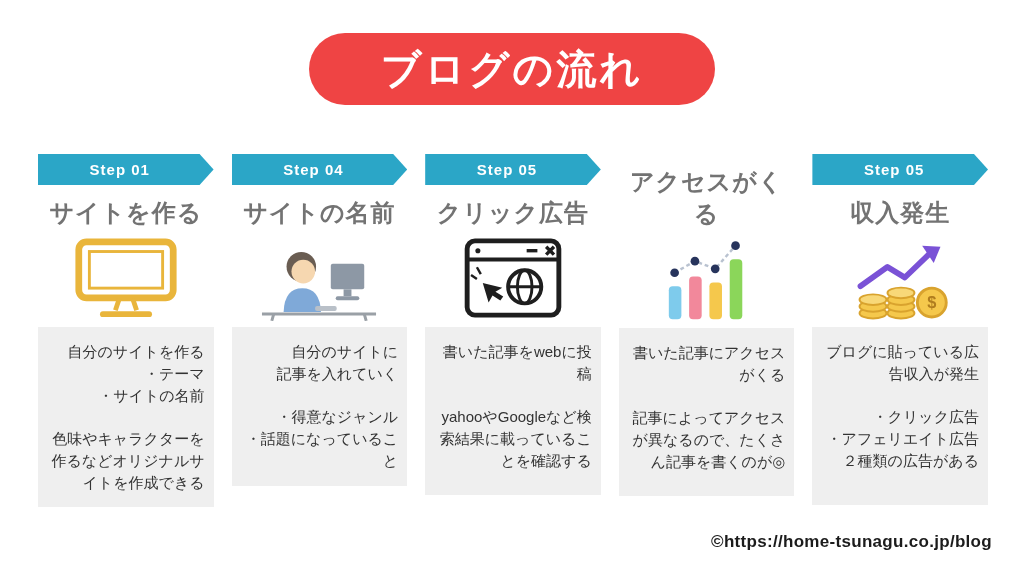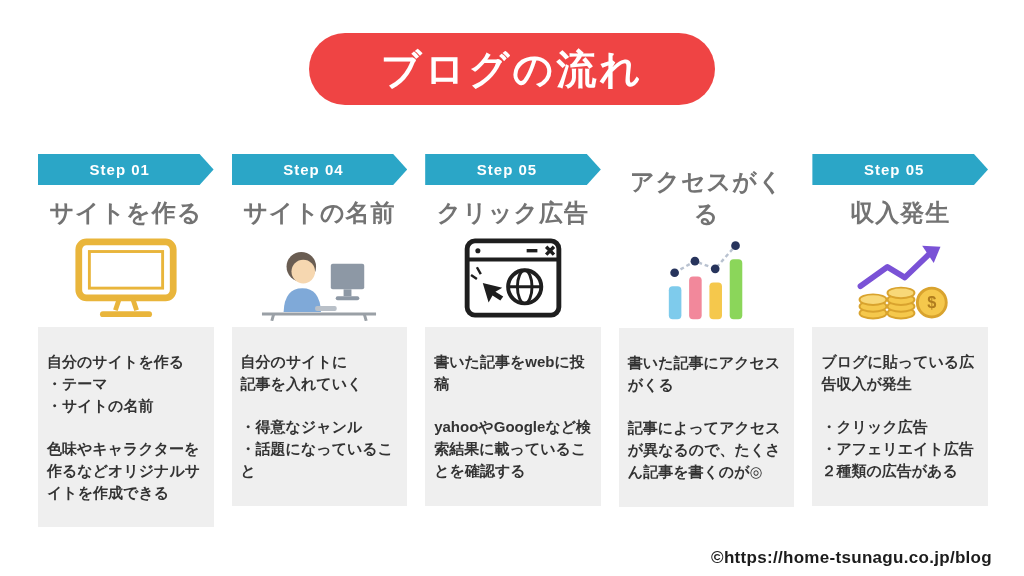--- a/index.html
+++ b/index.html
@@ -66,33 +66,34 @@
 
   .icon-wrap {
     height: 98px;
     display: flex;
     align-items: center;
     justify-content: center;
   }
 
   .body-box {
     background: #EFEFEF;
-    padding: 24px 9px;
+    padding: 14px 9px;
     font-size: 15px;
-    font-weight: bold;
+    font-weight: normal;
     line-height: 1.45;
     color: #333333;
     white-space: pre-line;
     min-height: 142px;
+    text-align: right;
   }
 
   .footer {
     position: absolute;
     right: 32px;
-    bottom: 8px;
+    bottom: 24px;
     font-size: 17px;
     font-weight: bold;
     color: #1c1c1c;
     letter-spacing: 0.3px;
     margin-top: 32px;
   }
 </style>
 </head>
 <body>
 

